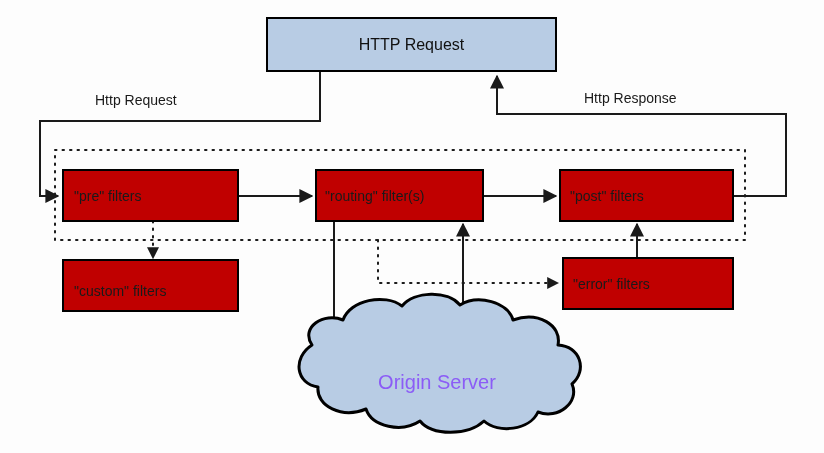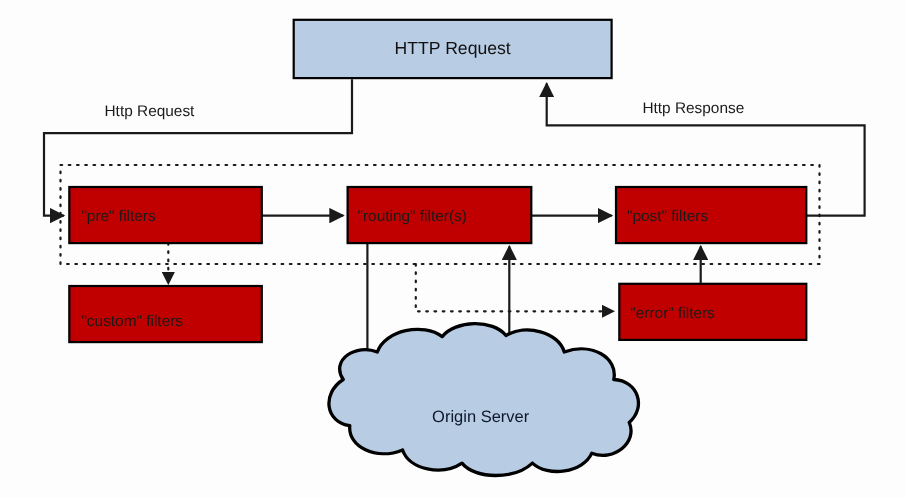--- a/index.html
+++ b/index.html
@@ -29,22 +29,22 @@
   }
   .box-label {
     font-size: 14px;
     color: #1a1a1a;
   }
   .edge-label {
     font-size: 14px;
     color: #1a1a1a;
   }
   .cloud-label {
-    font-size: 15px;
-    color: #0f172a;
+    font-size: 20px;
+    color: #8b5cf6;
   }
   .http-label {
     font-size: 16px;
     color: #111111;
   }
 </style>
 </head>
 <body>
 
 <div id="canvas">

